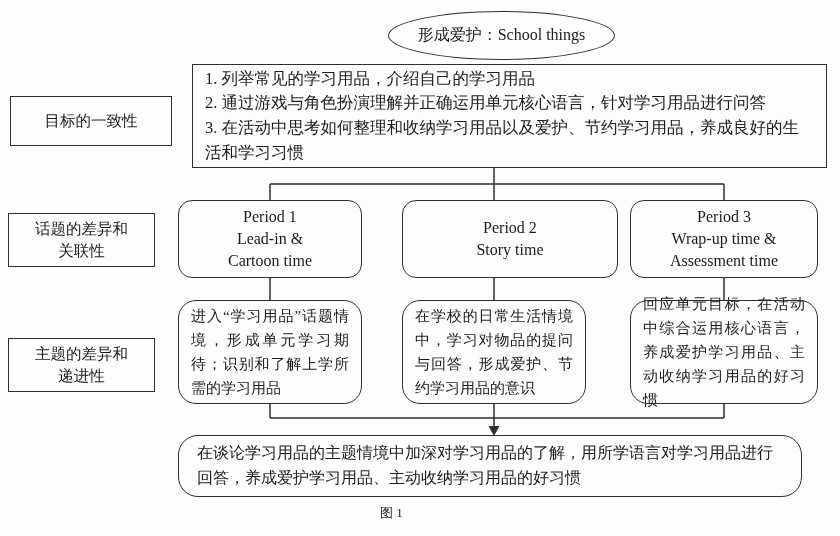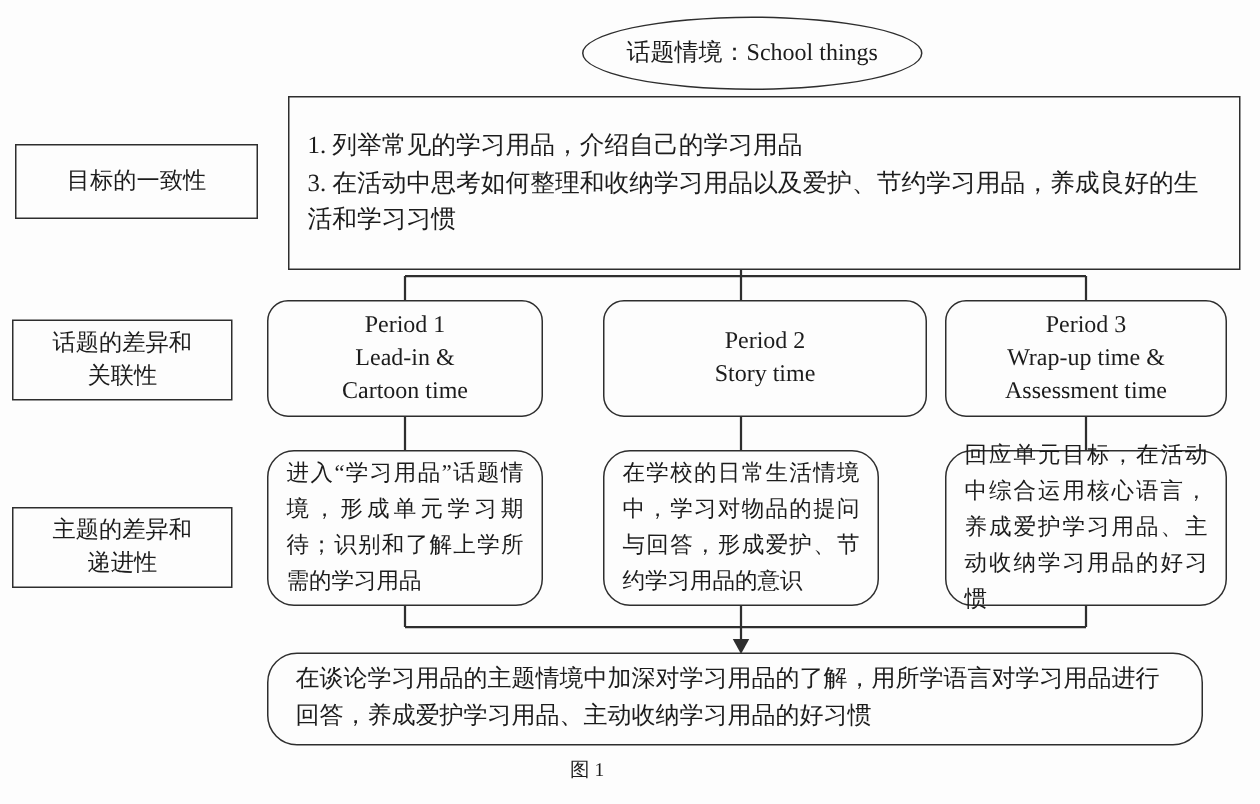--- a/index.html
+++ b/index.html
@@ -31,21 +31,21 @@
     align-items: center;
     justify-content: center;
   }
   .ellipse {
     left: 388px; top: 11px; width: 227px; height: 49px;
     border-radius: 50%;
     font-size: 16px;
     text-align: center;
   }
   .goals-box {
-    left: 192px; top: 64px; width: 635px; height: 116px;
+    left: 192px; top: 64px; width: 635px; height: 104px;
     flex-direction: column;
     align-items: flex-start;
     justify-content: center;
     padding: 3px 12px;
     font-size: 16.5px;
     line-height: 1.5;
     text-align: left;
   }
   .goal-item { width: 100%; }
   .side-box {
@@ -111,25 +111,26 @@
       <line x1="270" y1="404" x2="270" y2="418"></line>
       <line x1="494" y1="404" x2="494" y2="418"></line>
       <line x1="724" y1="404" x2="724" y2="418"></line>
       <line x1="270" y1="418" x2="724" y2="418"></line>
       <line x1="494" y1="418" x2="494" y2="429"></line>
     </g>
     <polygon fill="#2e2e2e" points="488.5,426 499.5,426 494,436"></polygon>
   </svg>
 
   <div class="node ellipse">
-    <span>话题情境：School things</span>
+    <span>形成爱护：School things</span>
   </div>
 
   <div class="node goals-box">
     <div class="goal-item">1. 列举常见的学习用品，介绍自己的学习用品</div>
+    <div class="goal-item">2. 通过游戏与角色扮演理解并正确运用单元核心语言，针对学习用品进行问答</div>
     <div class="goal-item">3. 在活动中思考如何整理和收纳学习用品以及爱护、节约学习用品，养成良好的生活和学习习惯</div>
   </div>
 
   <div class="node side-box side-1">
     <span class="preline">目标的一致性</span>
   </div>
   <div class="node side-box side-3">
     <span class="preline">主题的差异和
 递进性</span>
   </div>

